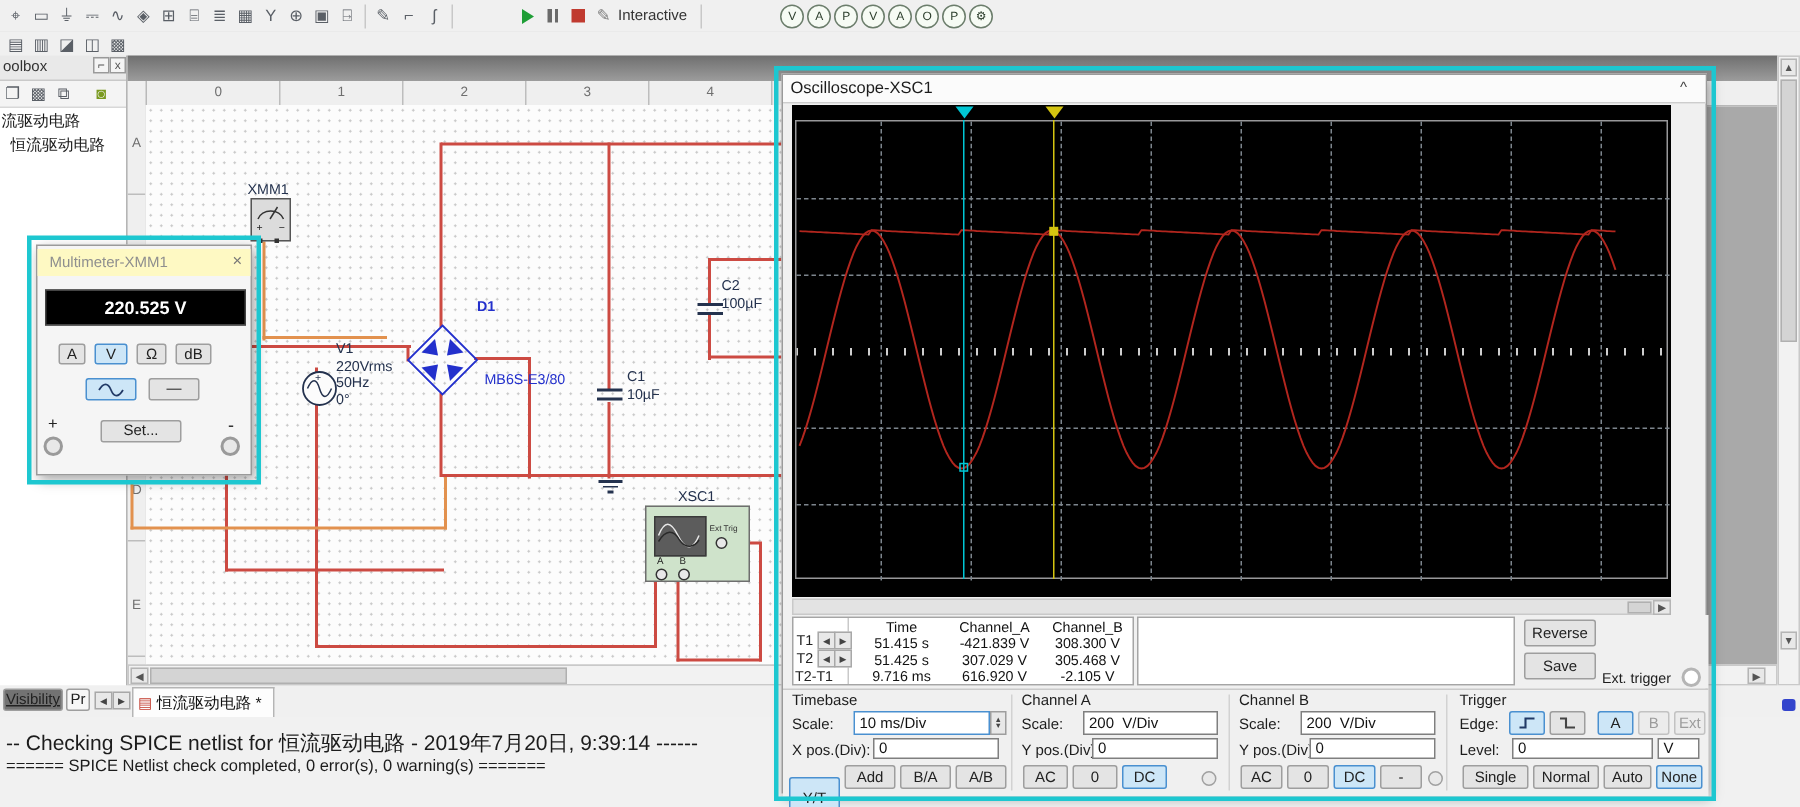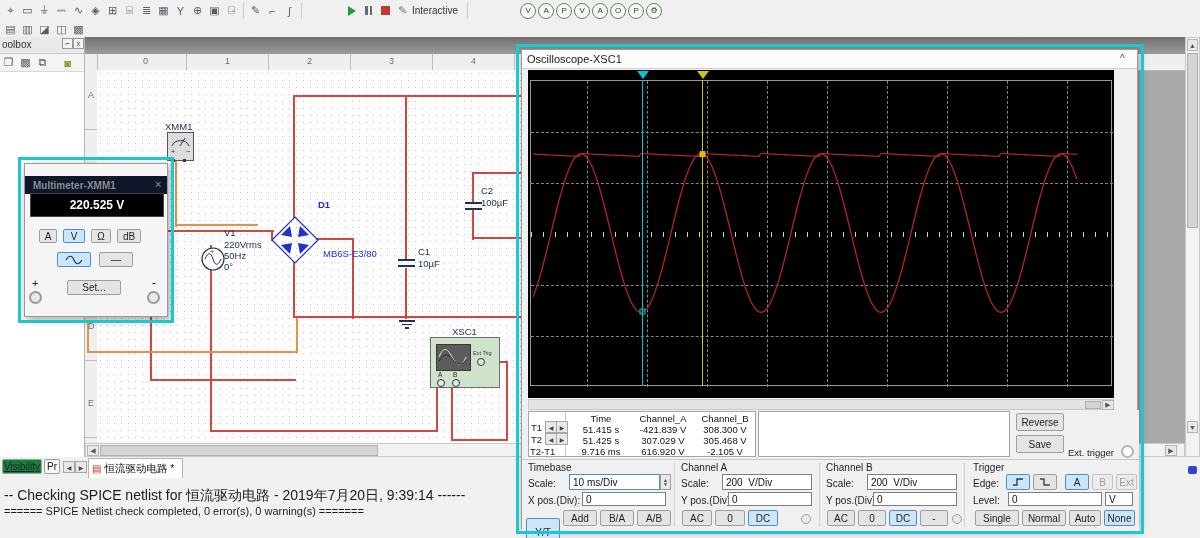--- a/index.html
+++ b/index.html
@@ -104,20 +104,24 @@
       <span class="abs" style="left:73px;top:1px;font-size:8px;border:1px solid #9a9a9a;background:#f4f4f4;width:9px;height:9px;text-align:center;line-height:9px;color:#555;">x</span>
     </div>
     <div class="abs toolbar-row" style="left:0;top:17px;width:84px;height:17px;background:#f4f4f4;border-bottom:1px solid #d8d8d8;">
       <span style="display:inline-flex;">
           <span class="icon">❐</span>
           <span class="icon">▩</span>
           <span class="icon">⧉</span>
         </span>
       <span class="icon" style="margin-left:8px;color:#7a9a20;">◙</span>
     </div>
+    <div class="abs" style="left:0;top:36px;width:84px;">
+      <div style="font-size:10.5px;color:#1a1a1a;padding:1px 0 1px 1px;white-space:nowrap;overflow:hidden;">流驱动电路</div>
+      <div style="font-size:10.5px;color:#1a1a1a;padding:1px 0 1px 7px;white-space:nowrap;overflow:hidden;">恒流驱动电路</div>
+    </div>
   </div>
 
   <div class="abs" style="left:85px;top:37px;width:1100px;height:420px;background:#a9a9a9;overflow:hidden;">
     <div class="abs" style="left:0;top:0;width:1100px;height:17px;background:linear-gradient(#6f6f6f,#9c9c9c);"></div>
 
     <div class="abs" style="left:12px;top:17px;width:1088px;height:16px;background:#efefef;border-bottom:1px solid #b9b9b9;" id="col-ruler">
         <span class="ticklbl" style="left: 46px; top: 2px;">0</span>
         <span style="position: absolute; top: 0px; width: 1px; height: 16px; background: rgb(189, 189, 189); left: 89px;"></span>
         <span class="ticklbl" style="left: 128px; top: 2px;">1</span>
         <span style="position: absolute; top: 0px; width: 1px; height: 16px; background: rgb(189, 189, 189); left: 171px;"></span>
@@ -256,39 +260,39 @@
     </div>
   </div>
 
   <div class="abs scroll" style="left:1185px;top:37px;width:15px;height:420px;">
     <span class="sb-btn" style="left:1px;top:1px;width:11px;height:12px;">▲</span>
     <span class="thumb" style="left:1px;top:15px;width:11px;height:175px;"></span>
     <span class="sb-btn" style="left:1px;top:383px;width:11px;height:12px;">▼</span>
   </div>
 
   <div class="abs" style="left:0;top:457px;width:1200px;height:21px;background:#f0f0f0;border-bottom:1px solid #cfcfcf;">
-    <span class="abs btn" style="left:2px;top:2px;width:40px;height:15px;background:#15803d;text-decoration:underline;">Visibility</span>
+    <span class="abs btn" style="left:2px;top:2px;width:40px;height:15px;background:#737373;text-decoration:underline;">Visibility</span>
     <span class="abs btn" style="left:44px;top:2px;width:16px;height:15px;background:#f7f7f7;">Pr</span>
     <span class="abs tinyarrow" style="left:62px;top:4px;">◀</span>
     <span class="abs tinyarrow" style="left:74px;top:4px;">▶</span>
     <div class="abs" style="left:88px;top:1px;height:19px;background:#fdfdfd;border:1px solid #b5b5b5;border-bottom:none;display:flex;align-items:center;padding:0 8px 0 3px;">
       <span style="color:#c0392b;font-size:10px;margin-right:3px;">▤</span>
       <span style="font-size:10.5px;color:#111;white-space:nowrap;">恒流驱动电路 *</span>
     </div>
   </div>
 
   <div class="abs" style="left:0;top:478px;width:1200px;height:60px;background:#f1f1f1;">
     <div class="abs" style="left:4px;top:9px;font-size:14px;color:#1c1c1c;white-space:nowrap;">-- Checking SPICE netlist for 恒流驱动电路 - 2019年7月20日, 9:39:14 ------</div>
     <div class="abs" style="left:4px;top:27px;font-size:11px;color:#1c1c1c;white-space:nowrap;">====== SPICE Netlist check completed, 0 error(s), 0 warning(s) =======</div>
   </div>
   <span class="abs" style="left:1188px;top:466px;width:9px;height:8px;background:#3344cc;border-radius:2px;"></span>
 
   <div class="abs cyanbox" style="left:18px;top:157px;width:156px;height:166px;z-index:30;"></div>
   <div class="abs win" style="left:24px;top:163px;width:144px;height:154px;z-index:29;background:#f5f5f5;">
-    <div class="abs" style="left:0;top:12px;width:100%;height:18px;background:#0f172a;font-weight:bold;">
+    <div class="abs" style="left:0;top:2px;width:100%;height:18px;background:#fef9c3;">
       <span class="abs" style="left:8px;top:4px;font-size:10px;color:#8f8f8f;">Multimeter-XMM1</span>
       <span class="abs" style="left:130px;top:2px;font-size:11px;color:#777;">×</span>
     </div>
     <div class="abs" style="left:5px;top:29px;width:132px;height:22px;background:#000;border:1px solid #444;display:flex;align-items:center;justify-content:center;">
       <span style="color:#fff;font-size:12px;font-weight:bold;">220.525 V</span>
     </div>
     <span class="abs btn" style="left:14px;top:65px;width:18px;height:14px;">A</span>
     <span class="abs btn sel" style="left:38px;top:65px;width:22px;height:14px;">V</span>
     <span class="abs btn" style="left:66px;top:65px;width:20px;height:14px;">Ω</span>
     <span class="abs btn" style="left:92px;top:65px;width:24px;height:14px;">dB</span>

